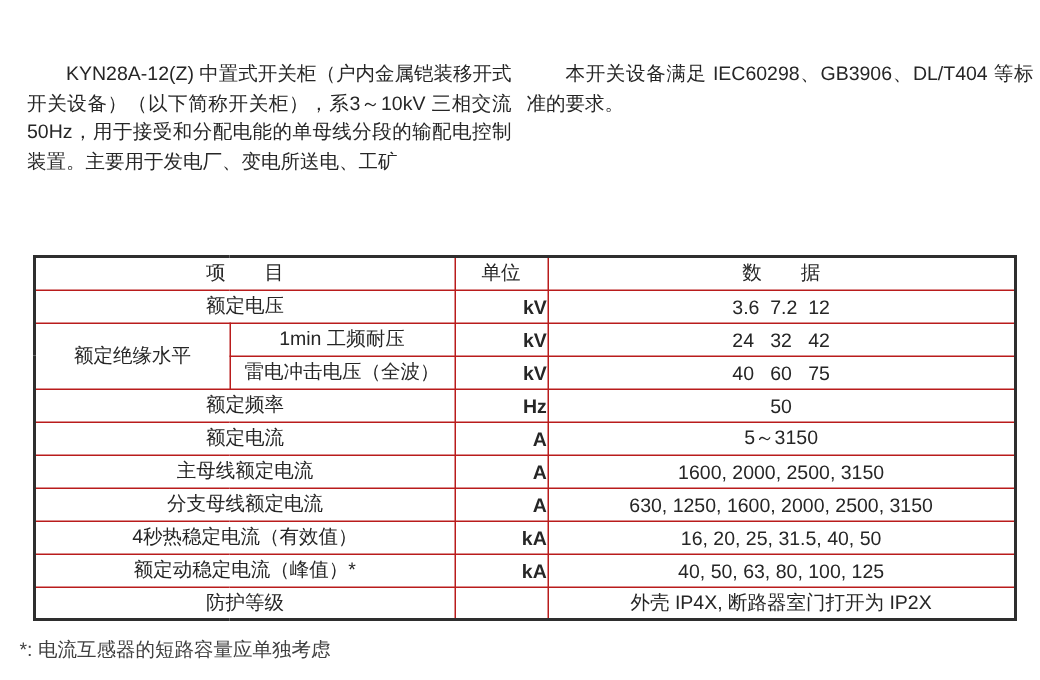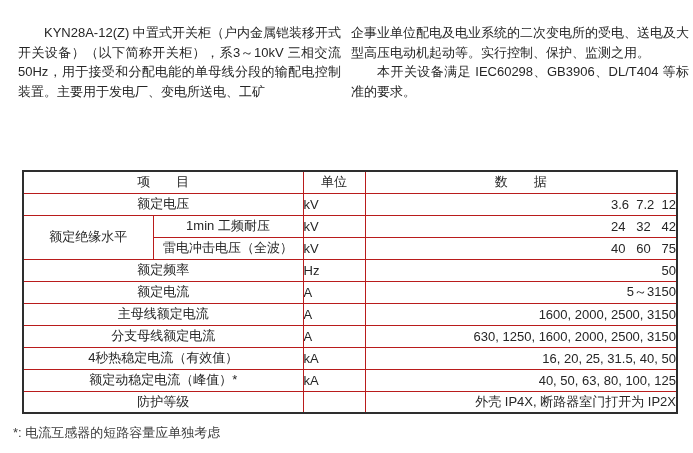--- a/index.html
+++ b/index.html
@@ -20,21 +20,21 @@
     font-weight: bold;
     color: #e23a28;
     letter-spacing: 2px;
   }
   .overview-heading { top: 10px; }
   .params-heading { top: 144px; }
 
   .overview-body {
     position: absolute;
     left: 18px;
-    top: 23px;
+    top: 39px;
     width: 673px;
     display: flex;
     gap: 10px;
   }
   .overview-col {
     font-size: 13px;
     line-height: 19.5px;
     text-align: justify;
     color: #262626;
   }
@@ -55,43 +55,42 @@
   }
   table.params td {
     border: 1px solid #b91c1c;
     height: 22px;
     padding: 0;
     vertical-align: middle;
     overflow: hidden;
   }
   td.hdr { text-align: center; }
   td.item { padding-left: 14px; text-align: center; }
-  td.unit { text-align: left; }
-  td.data { padding-left: 32px; text-align: right; white-space: pre; margin-top: 12px; }
+  td.unit { text-align: right; font-weight: bold; }
+  td.data { padding-left: 32px; text-align: center; white-space: pre; margin-top: 12px; }
 
   .footnote {
     position: absolute;
     left: 13px;
     top: 424px;
     font-size: 13px;
     color: #404040;
   }
 </style>
 </head>
 <body>
 
 <div class="page">
 
 
   <div class="overview-body">
     <div class="overview-col left">
       <p class="indent">KYN28A-12(Z) 中置式开关柜（户内金属铠装移开式开关设备）（以下简称开关柜），系3～10kV 三相交流50Hz，用于接受和分配电能的单母线分段的输配电控制装置。主要用于发电厂、变电所送电、工矿</p>
     </div>
     <div class="overview-col right">
-      <p>企事业单位配电及电业系统的二次变电所的受电、送电及大型高压电动机起动等。实行控制、保护、监测之用。</p>
       <p class="indent">本开关设备满足 IEC60298、GB3906、DL/T404 等标准的要求。</p>
     </div>
   </div>
 
 
   <table class="params">
     <colgroup>
       <col style="width:130px">
       <col style="width:150px">
       <col style="width:62px">

